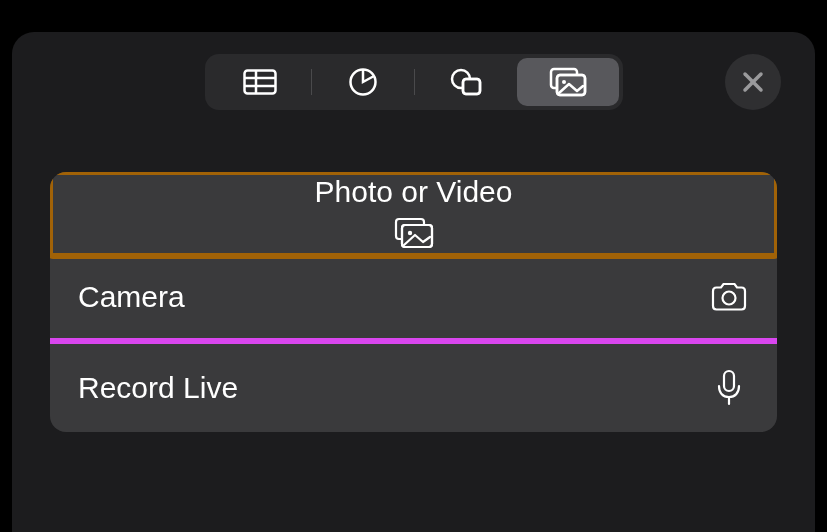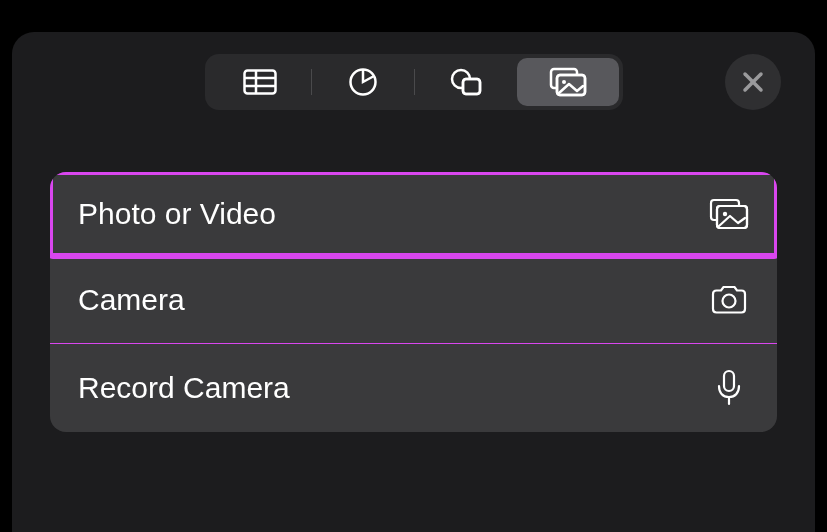--- a/index.html
+++ b/index.html
@@ -71,32 +71,33 @@
       background: #3a3a3c;
       border-radius: 16px;
       overflow: hidden;
     }
     .menu-item {
       display: flex;
       align-items: center;
       justify-content: space-between;
       height: 88px;
       padding: 0 28px;
-      border-bottom: 1px solid #d946ef;
+      border-bottom: 6px solid #d946ef;
       cursor: pointer;
     }
     .menu-item:last-child { border-bottom: none; }
     .menu-item.highlight {
-      border: 6px solid #d946ef;
+      border: 6px solid #a16207;
       border-radius: 6px;
       margin: -3px;
       height: 90px;
       padding: 0 25px;
       position: relative;
       z-index: 2;
+      flex-direction: column;
     }
     .menu-item-label {
       font-size: 30px;
       font-weight: 400;
       color: #fff;
     }
     .icon-slot {
       width: 40px;
       height: 40px;
       display: flex;
@@ -179,21 +180,21 @@
     <div class="menu-item">
       <span class="menu-item-label">Camera</span>
       <span class="icon-slot">
         <svg width="38" height="30" viewBox="0 0 38 30" fill="none" stroke="#fff" stroke-width="2.2">
           <path d="M3 9 C3 7 4.5 5.5 6.5 5.5 L11 5.5 L13.5 2 L24.5 2 L27 5.5 L31.5 5.5 C33.5 5.5 35 7 35 9 L35 24 C35 26 33.5 27.5 31.5 27.5 L6.5 27.5 C4.5 27.5 3 26 3 24 Z"></path>
           <circle cx="19" cy="16" r="6.5"></circle>
         </svg>
       </span>
     </div>
     <div class="menu-item">
-      <span class="menu-item-label">Record Camera</span>
+      <span class="menu-item-label">Record Live</span>
       <span class="icon-slot">
         <svg width="26" height="38" viewBox="0 0 26 38" fill="none" stroke="#fff" stroke-width="2.2" stroke-linecap="round">
           <rect x="8" y="2" width="10" height="20" rx="5"></rect>
           <path d="M3 17 C3 24 7 28 13 28 C19 28 23 24 23 17"></path>
           <line x1="13" y1="28" x2="13" y2="35"></line>
         </svg>
       </span>
     </div>
   </div>
 </div>

